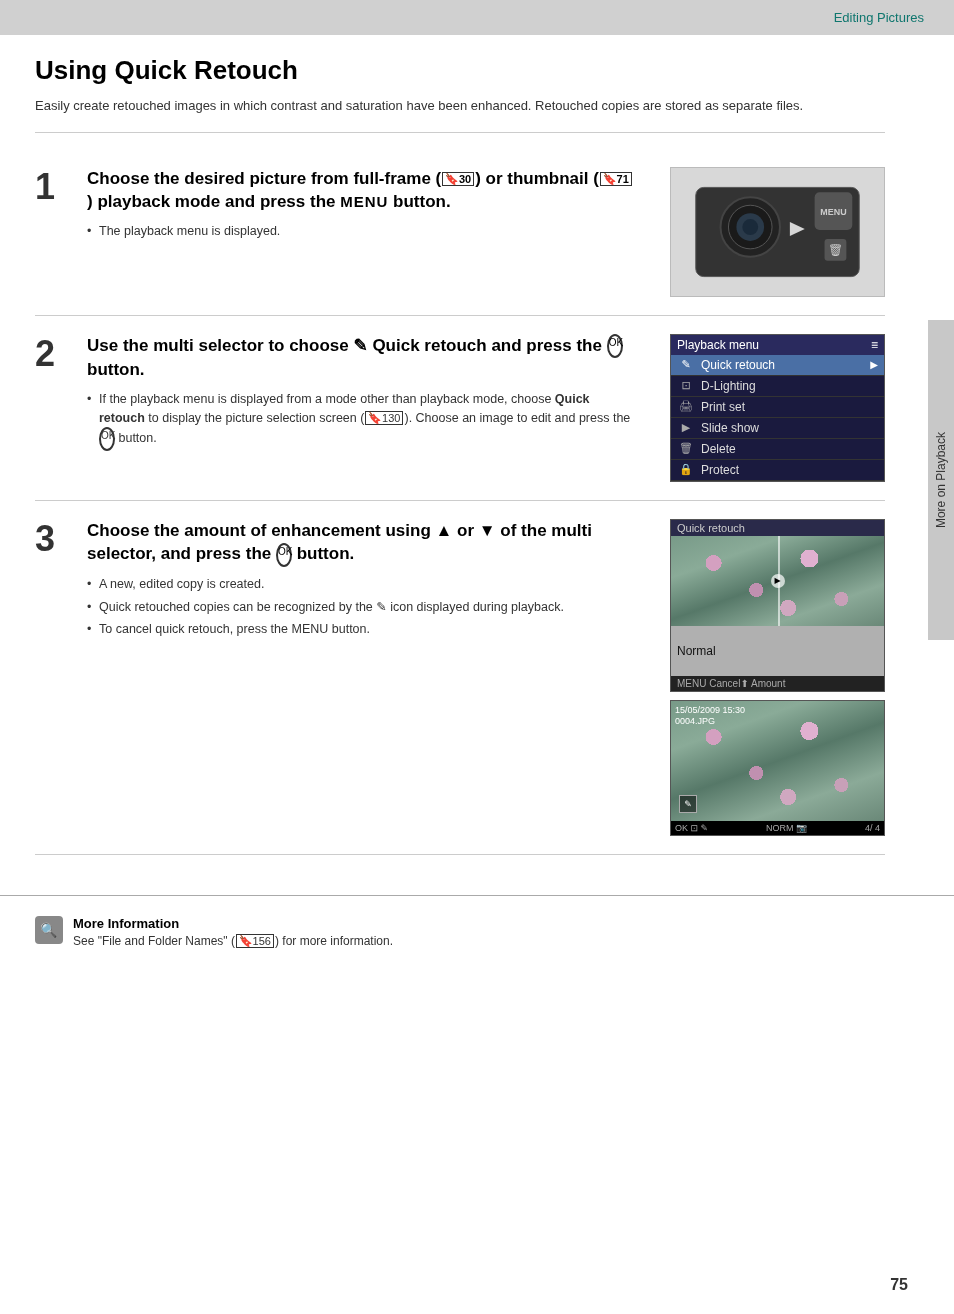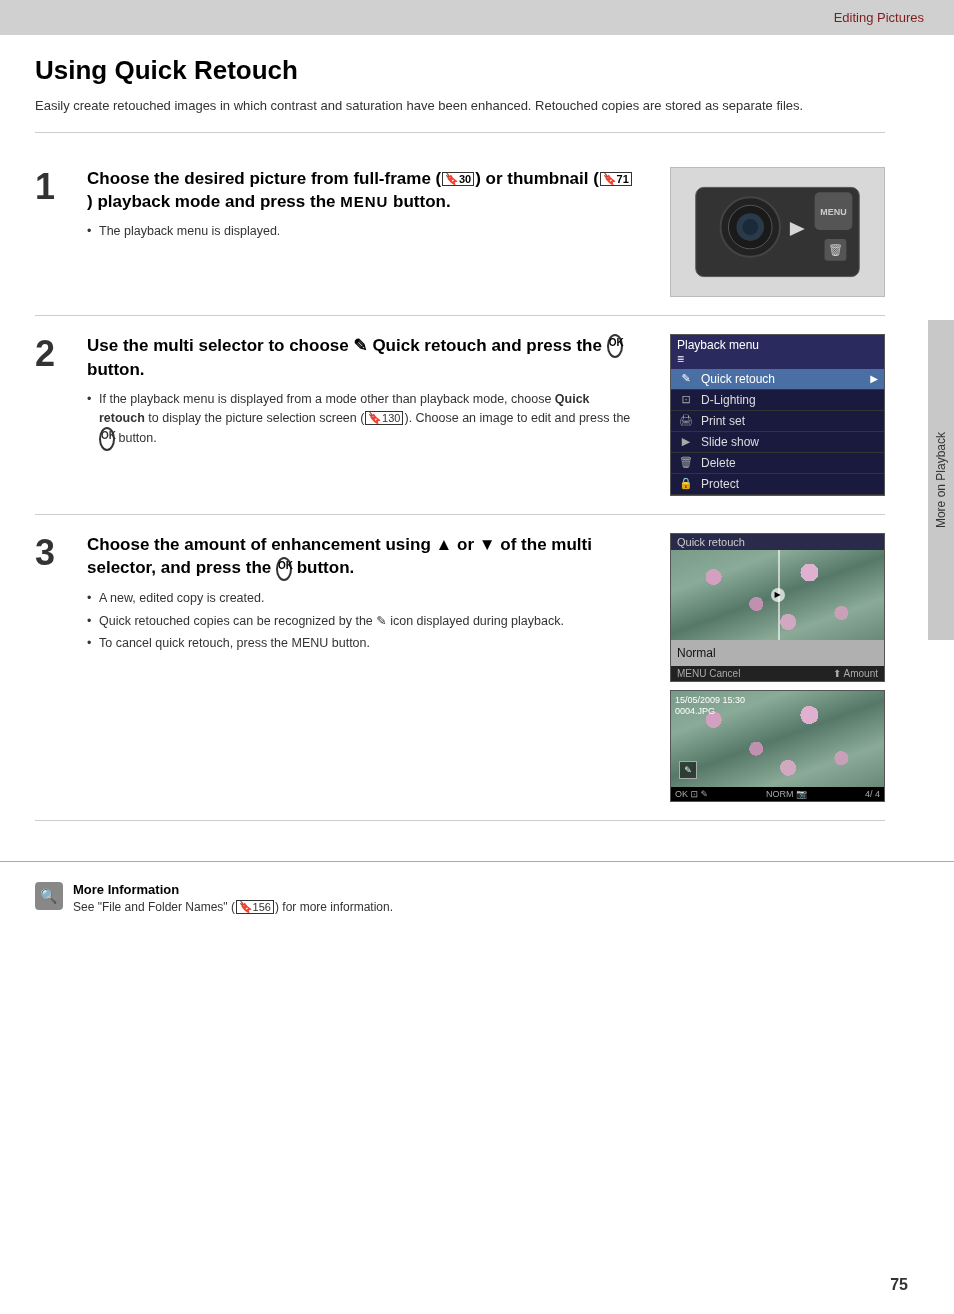--- a/index.html
+++ b/index.html
@@ -16,21 +16,21 @@
       min-height: 1314px;
       position: relative;
       padding: 0;
     }
     
     .page-header {
       background: #d0d0d0;
       text-align: right;
       padding: 10px 30px;
       font-size: 13px;
-      color: #7f1d1d;
+      color: #0f766e;
     }
     
     .sidebar-tab {
       position: absolute;
       right: 0;
       top: 320px;
       width: 26px;
       height: 320px;
       background: #c8c8c8;
       display: flex;
@@ -140,21 +140,20 @@
       border: 1px solid #555;
       font-size: 12px;
     }
     .pm-header {
       background: #2a2a5e;
       color: #fff;
       padding: 3px 6px;
       font-size: 12px;
       display: flex;
       justify-content: space-between;
-      flex-direction: column;
     }
     .pm-item {
       display: flex;
       align-items: center;
       padding: 3px 6px;
       color: #ddd;
       border-bottom: 1px solid #333;
       font-size: 12px;
       gap: 6px;
     }
@@ -217,39 +216,38 @@
       border-radius: 50%;
       display: flex;
       align-items: center;
       justify-content: center;
       font-size: 8px;
     }
     .qr-label-bar {
       background: #b0b0b0;
       color: #111;
       font-size: 12px;
-      padding: 6px 6px;
+      padding: 18px 6px;
     }
     .qr-controls-bar {
       background: #222;
       color: #aaa;
       font-size: 10px;
       padding: 2px 6px;
       display: flex;
-      justify-content: space-between;
     }
     
     .pb-display {
       width: 215px;
       background: #1a1a2a;
       border: 1px solid #555;
     }
     .pb-image-area {
       width: 100%;
-      height: 96px;
+      height: 120px;
       background: linear-gradient(160deg, #789, #9ab, #567, #8ba, #6a8);
       position: relative;
       overflow: hidden;
     }
     .pb-timestamp {
       position: absolute;
       top: 4px;
       left: 4px;
       color: #fff;
       font-size: 9px;
@@ -332,21 +330,21 @@
     }
     .ok-circle {
       display: inline-block;
       width: 16px;
       height: 24px;
       border: 2px solid #333;
       border-radius: 50%;
       text-align: center;
       line-height: 13px;
       font-size: 10px;
-      font-weight: bold;
+      font-weight: normal;
       vertical-align: middle;
     }
     
     .flower-bg {
       background: 
         radial-gradient(circle at 20% 30%, #d4a0c0 8px, transparent 8px),
         radial-gradient(circle at 40% 60%, #c090b0 7px, transparent 7px),
         radial-gradient(circle at 65% 25%, #e0b0d0 9px, transparent 9px),
         radial-gradient(circle at 80% 70%, #c8a0b8 7px, transparent 7px),
         radial-gradient(circle at 55% 80%, #d0a8c0 8px, transparent 8px),

